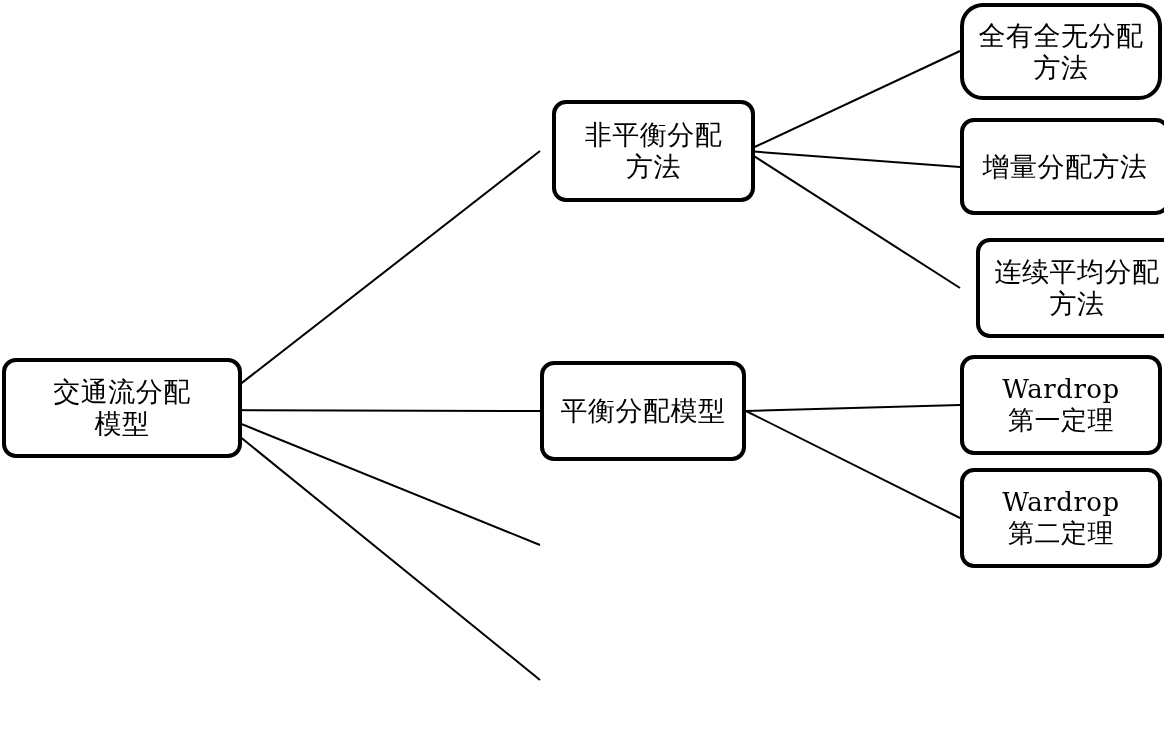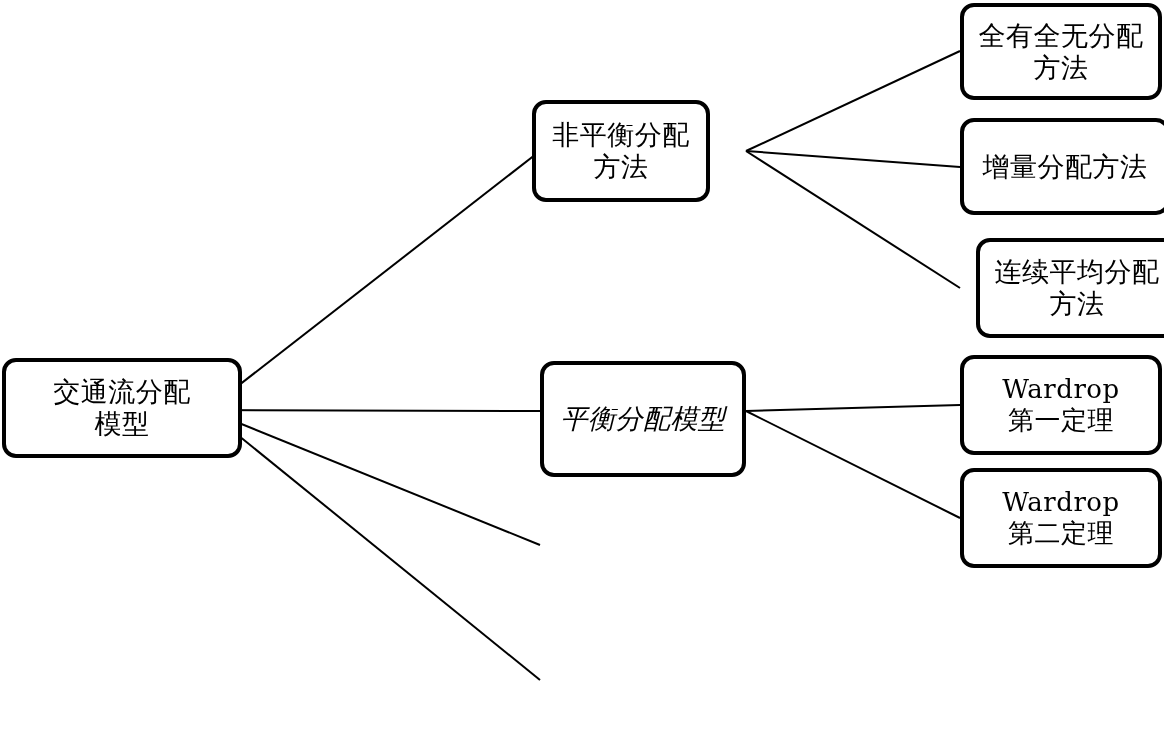--- a/index.html
+++ b/index.html
@@ -45,26 +45,26 @@
     font-family: "DejaVu Sans", "Liberation Sans", sans-serif;
     font-weight: 400;
   }
   .node.serif .node-label {
     font-family: "DejaVu Serif", "Liberation Serif", serif;
     font-size: 26px;
   }
   
   #node-root { left: 2px;  top: 358px; width: 240px; height: 100px; }
   
-  #node-l2-0 { left: 532px; top: 100px; width: 178px; height: 102px; }
-  #node-l2-1 { left: 540px; top: 361px; width: 206px; height: 116px; font-style: italic; }
+  #node-l2-0 { left: 552px; top: 100px; width: 203px; height: 102px; }
+  #node-l2-1 { left: 540px; top: 361px; width: 206px; height: 100px; }
   #node-l2-2 { left: 540px; top: 495px; width: 206px; height: 100px; }
   #node-l2-3 { left: 540px; top: 630px; width: 206px; height: 100px; }
   
-  #node-l3-0 { left: 960px; top: 3px;   width: 202px; height: 97px; }
+  #node-l3-0 { left: 960px; top: 3px;   width: 202px; height: 97px; border-radius: 23px; }
   #node-l3-1 { left: 960px; top: 118px; width: 210px; height: 97px; }
   #node-l3-2 { left: 960px; top: 238px; width: 202px; height: 100px; margin-left: 16px; }
   #node-l3-3 { left: 960px; top: 355px; width: 202px; height: 100px; }
   #node-l3-4 { left: 960px; top: 468px; width: 202px; height: 100px; }
 </style>
 </head>
 <body>
 
 <div id="canvas">
 

